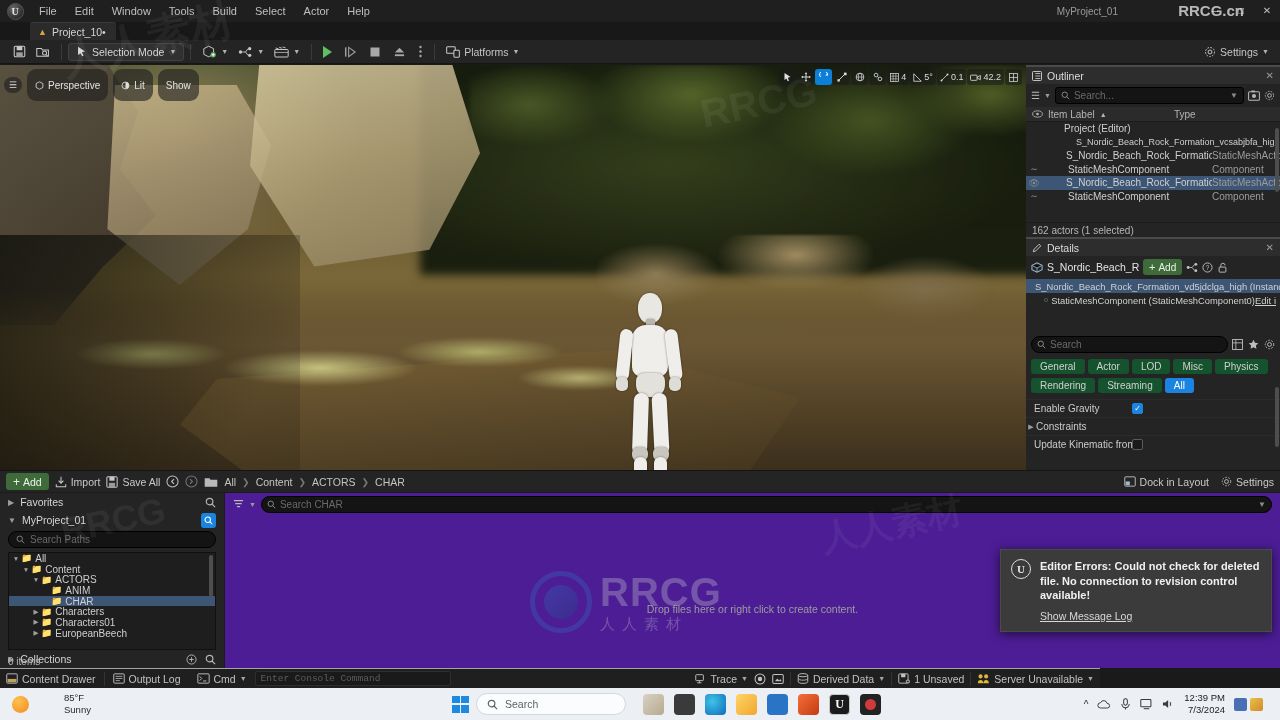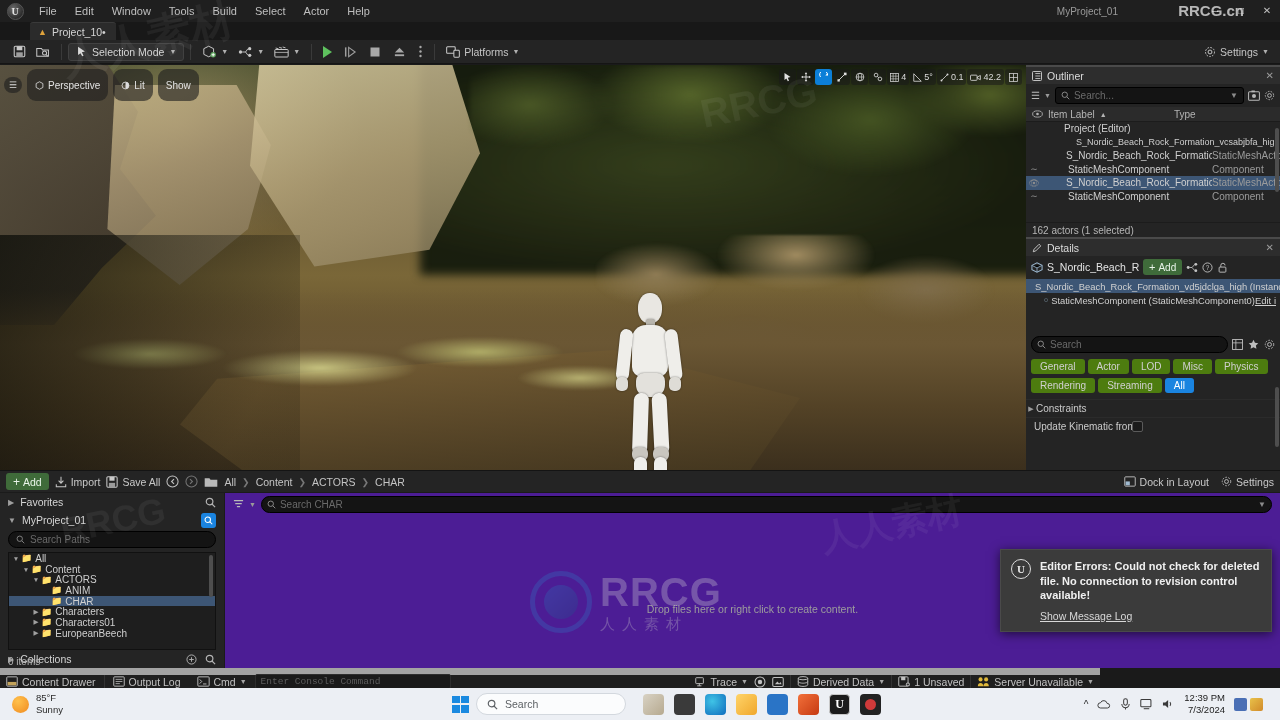--- a/index.html
+++ b/index.html
@@ -242,21 +242,21 @@
   }
   .det-tree { padding: 1px 0; }
   .drow { height: 14px; display: flex; align-items: center; font-size: 10px; color: #d0d0d0; padding-left: 6px; white-space: nowrap;}
   .drow.sel { background: #3d5675; }
   .drow .edit { margin-left: auto; margin-right: 4px; color: #cfcfcf; text-decoration: underline; font-size: 9.5px;}
   .det-search { padding: 4px 5px; display: flex; align-items: center; gap: 4px; }
   .det-search .sbox { height: 17px; }
   .det-icons { display: flex; gap: 5px; color: #bdbdbd; font-size: 10px; }
   .cat-row { display: flex; gap: 3px; padding: 2px 5px; flex-wrap: wrap; }
   .cat {
-    height: 15px; background: #4d7c0f; border-radius: 3px; padding: 0 9px;
+    height: 15px; background: #14532d; border-radius: 3px; padding: 0 9px;
     display: flex; align-items: center; font-size: 10px; color: #d0d0d0;
   }
   .cat.on { background: #1a84e0; color: #fff; }
   .prop-list { margin-top: 4px; }
   .prop {
     height: 18px; display: flex; align-items: center; font-size: 10px; color: #cacaca;
     border-top: 1px solid #2b2b2b;
   }
   .prop .pn { width: 106px; padding-left: 8px; overflow: hidden; white-space: nowrap;}
   .prop .tri { width: 10px; text-align: center; font-size: 7px; color: #9b9b9b; }
@@ -322,42 +322,42 @@
     display: flex; align-items: center; justify-content: center;
     font-family: "Liberation Serif", serif; font-weight: bold; font-size: 11px; color: #e8e8e8;
   }
   .notif .ntxt { font-size: 11px; color: #f0f0f0; line-height: 1.32; font-weight: bold; }
   .notif .nlink { font-size: 10.5px; color: #d8d8d8; text-decoration: underline; margin-top: 7px; display:inline-block;}
 
   
   .statusbar {
     position: absolute; left: 0; bottom: 32px; width: 1100px; height: 20px;
     background: #1f1f1f; display: flex; align-items: center; gap: 8px; padding: 0 6px;
-    border-top: 7px solid #a3a3a3;
+    border-top: 1px solid #a3a3a3;
   }
   .sb { display: flex; align-items: center; gap: 4px; font-size: 10.5px; color: #c2c2c2; }
   .cmdbox {
     width: 196px; height: 15px; background: #1a1a1a; border: 1px solid #2e2e2e; border-radius: 2px;
     display: flex; align-items: center; padding: 0 5px;
     font-family: "Liberation Mono", monospace; font-size: 9.5px; color: #5d5d5d;
   }
   .sb-right { margin-left: auto; display: flex; align-items: center; gap: 6px; }
   .sbsep { width: 1px; height: 14px; background: #333; }
 
   
   .taskbar {
     position: absolute; left: 0; bottom: 0; width: 1280px; height: 32px;
     background: #eceff4; display: flex; align-items: center;
   }
   .weather { display: flex; align-items: center; gap: 7px; padding-left: 12px; }
   .sunicon {
     width: 17px; height: 17px; border-radius: 50%;
     background: radial-gradient(circle at 35% 30%, #ffc14d, #f08a1e);
   }
-  .wtxt { font-size: 9.5px; color: #2a2a2a; line-height: 1.22; }
+  .wtxt { font-size: 9.5px; color: #2a2a2a; line-height: 1.22; margin-left: 28px; }
   .tb-center { position: absolute; left: 452px; display: flex; align-items: center; gap: 7px; }
   .winlogo { width: 17px; height: 17px; display: grid; grid-template-columns: 1fr 1fr;
              grid-template-rows: 1fr 1fr; gap: 1.6px; }
   .winlogo i { background: #1b8ae0; display: block; }
   .tb-search {
     width: 150px; height: 22px; background: #fbfcfd; border: 1px solid #d3d8de; border-radius: 12px;
     display: flex; align-items: center; gap: 7px; padding: 0 10px; font-size: 10.5px; color: #5d6165;
   }
   .tb-icons { display: flex; align-items: center; gap: 10px; margin-left: 10px; }
   .tbi { width: 21px; height: 21px; border-radius: 4px; display: flex; align-items: center;
@@ -808,20 +808,24 @@
         <div class="cat">LOD</div>
         <div class="cat">Misc</div>
         <div class="cat">Physics</div>
       </div>
       <div class="cat-row">
         <div class="cat">Rendering</div>
         <div class="cat">Streaming</div>
         <div class="cat on">All</div>
       </div>
       <div class="prop-list">
+        <div class="prop">
+          <span class="pn">Enable Gravity</span>
+          <span class="chk on">✓</span>
+        </div>
         <div class="prop">
           <span class="tri">▶</span>
           <span class="pn" style="padding-left:0">Constraints</span>
         </div>
         <div class="prop">
           <span class="pn">Update Kinematic from...</span>
           <span class="chk"></span>
         </div>
       </div>
       <div class="scrollbar-v" style="top:150px; height:60px;"></div>

